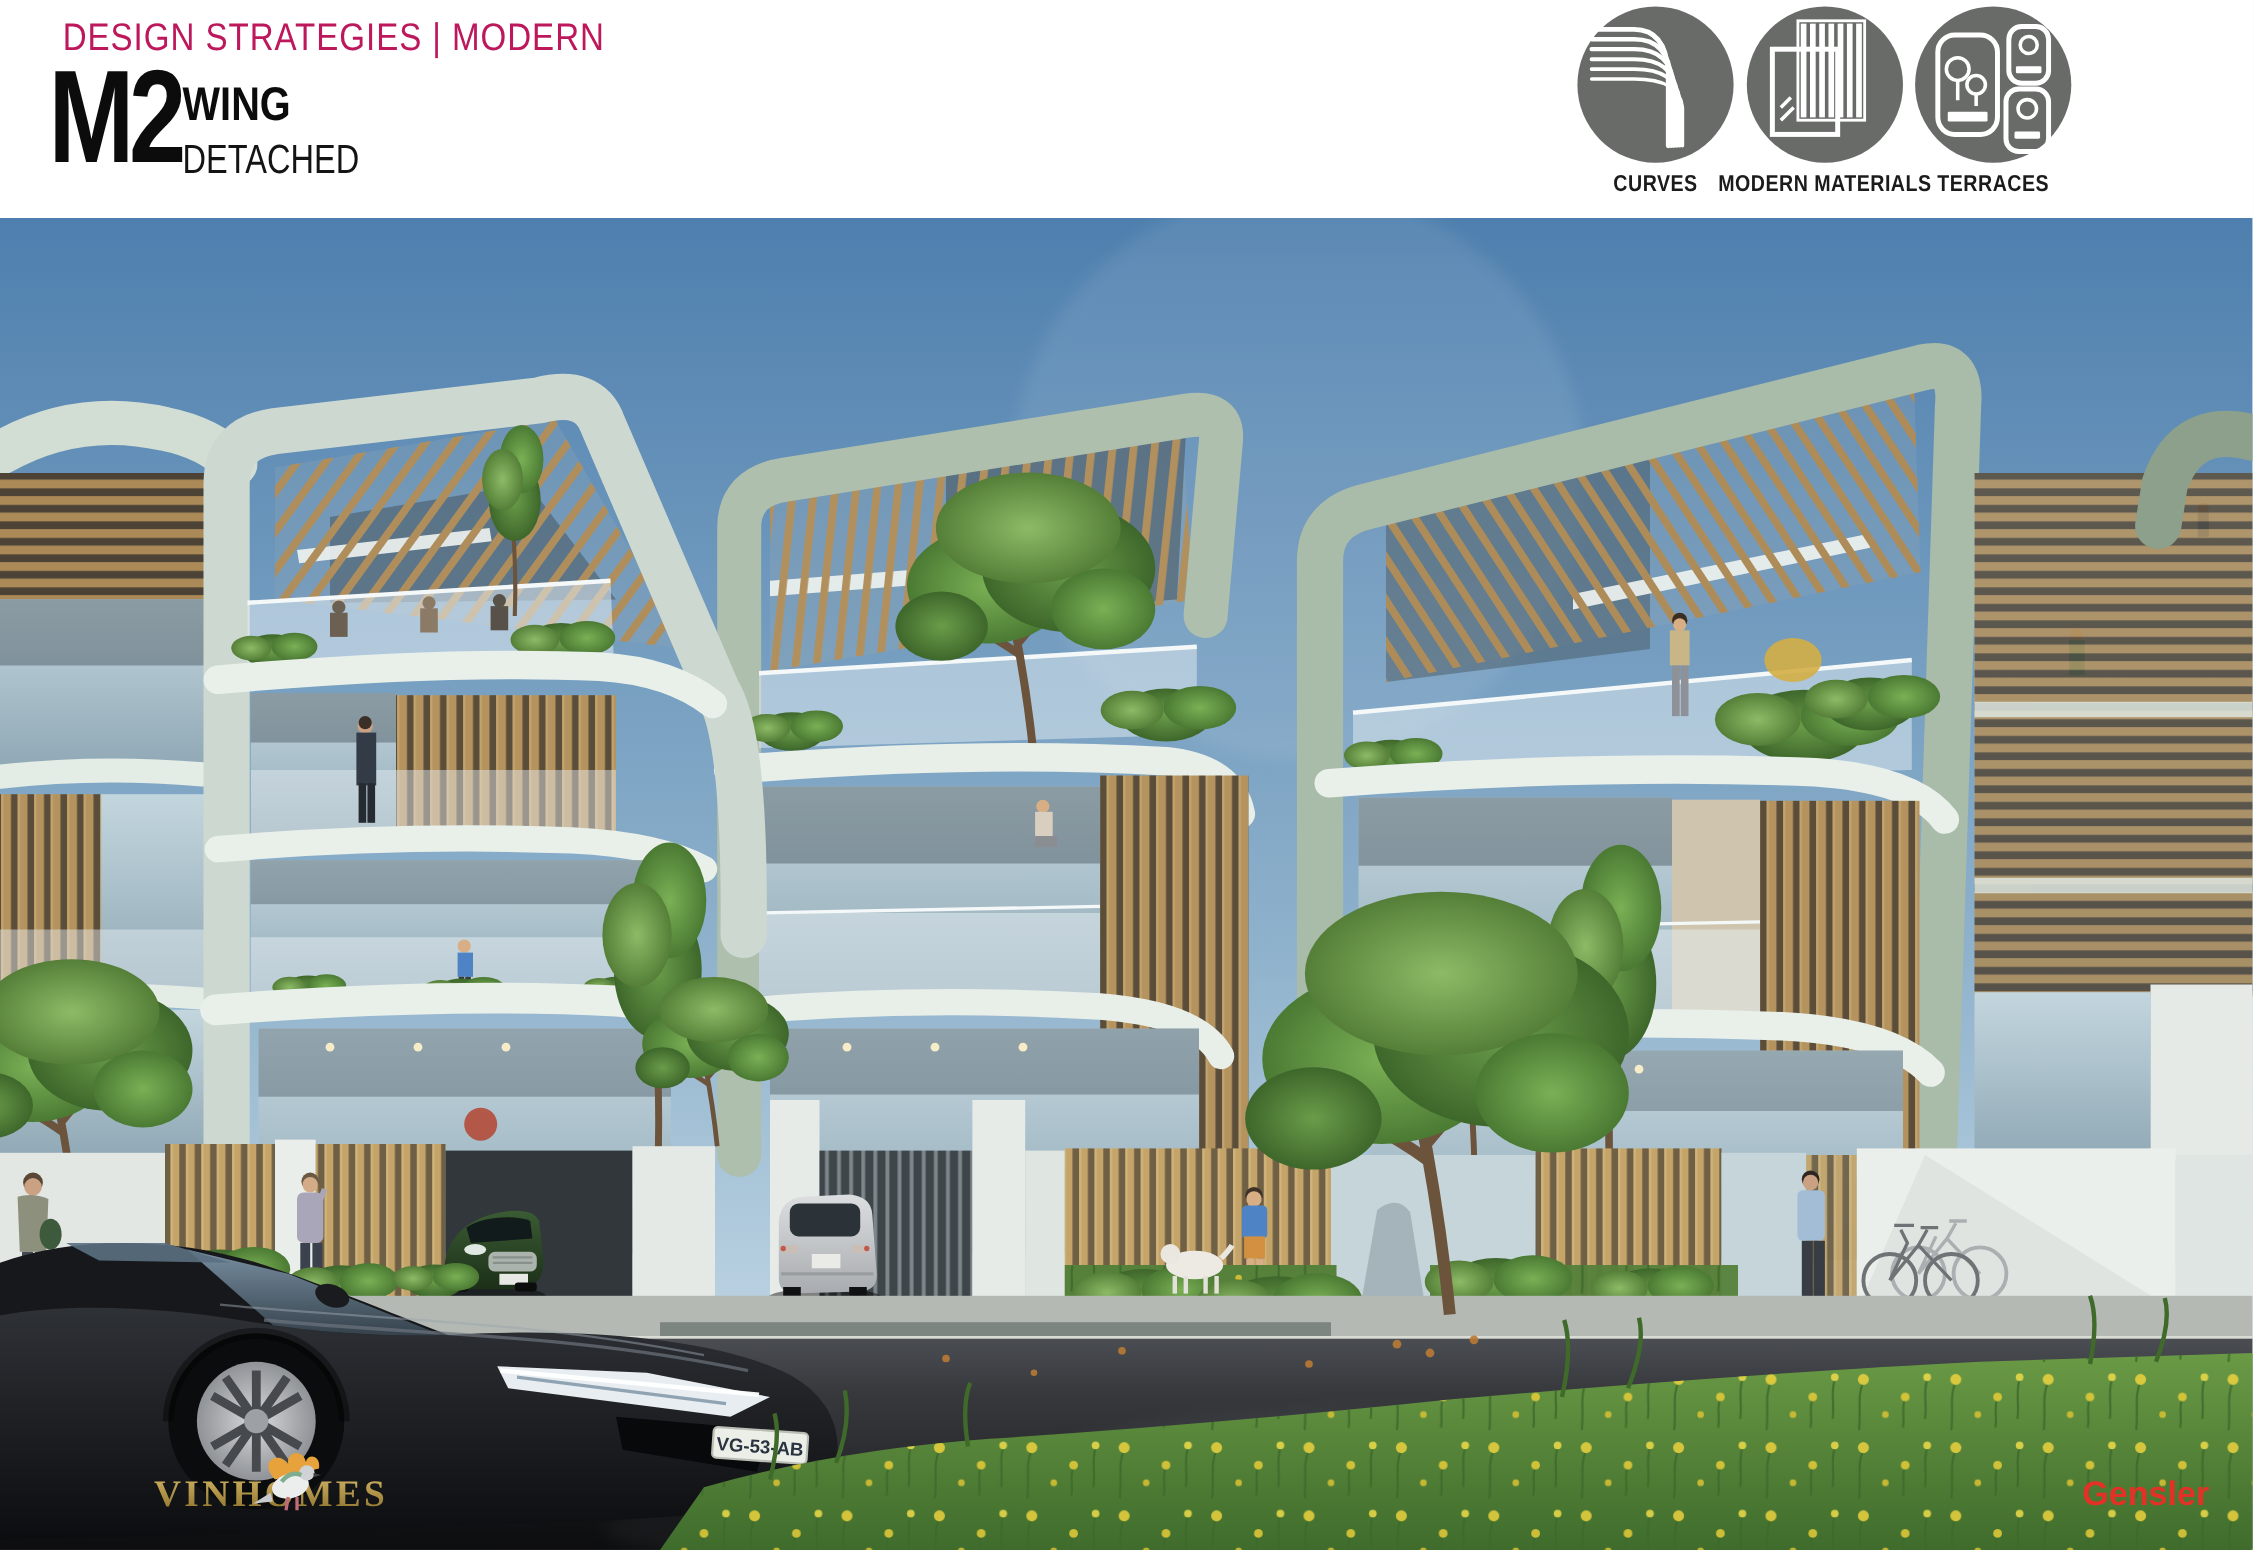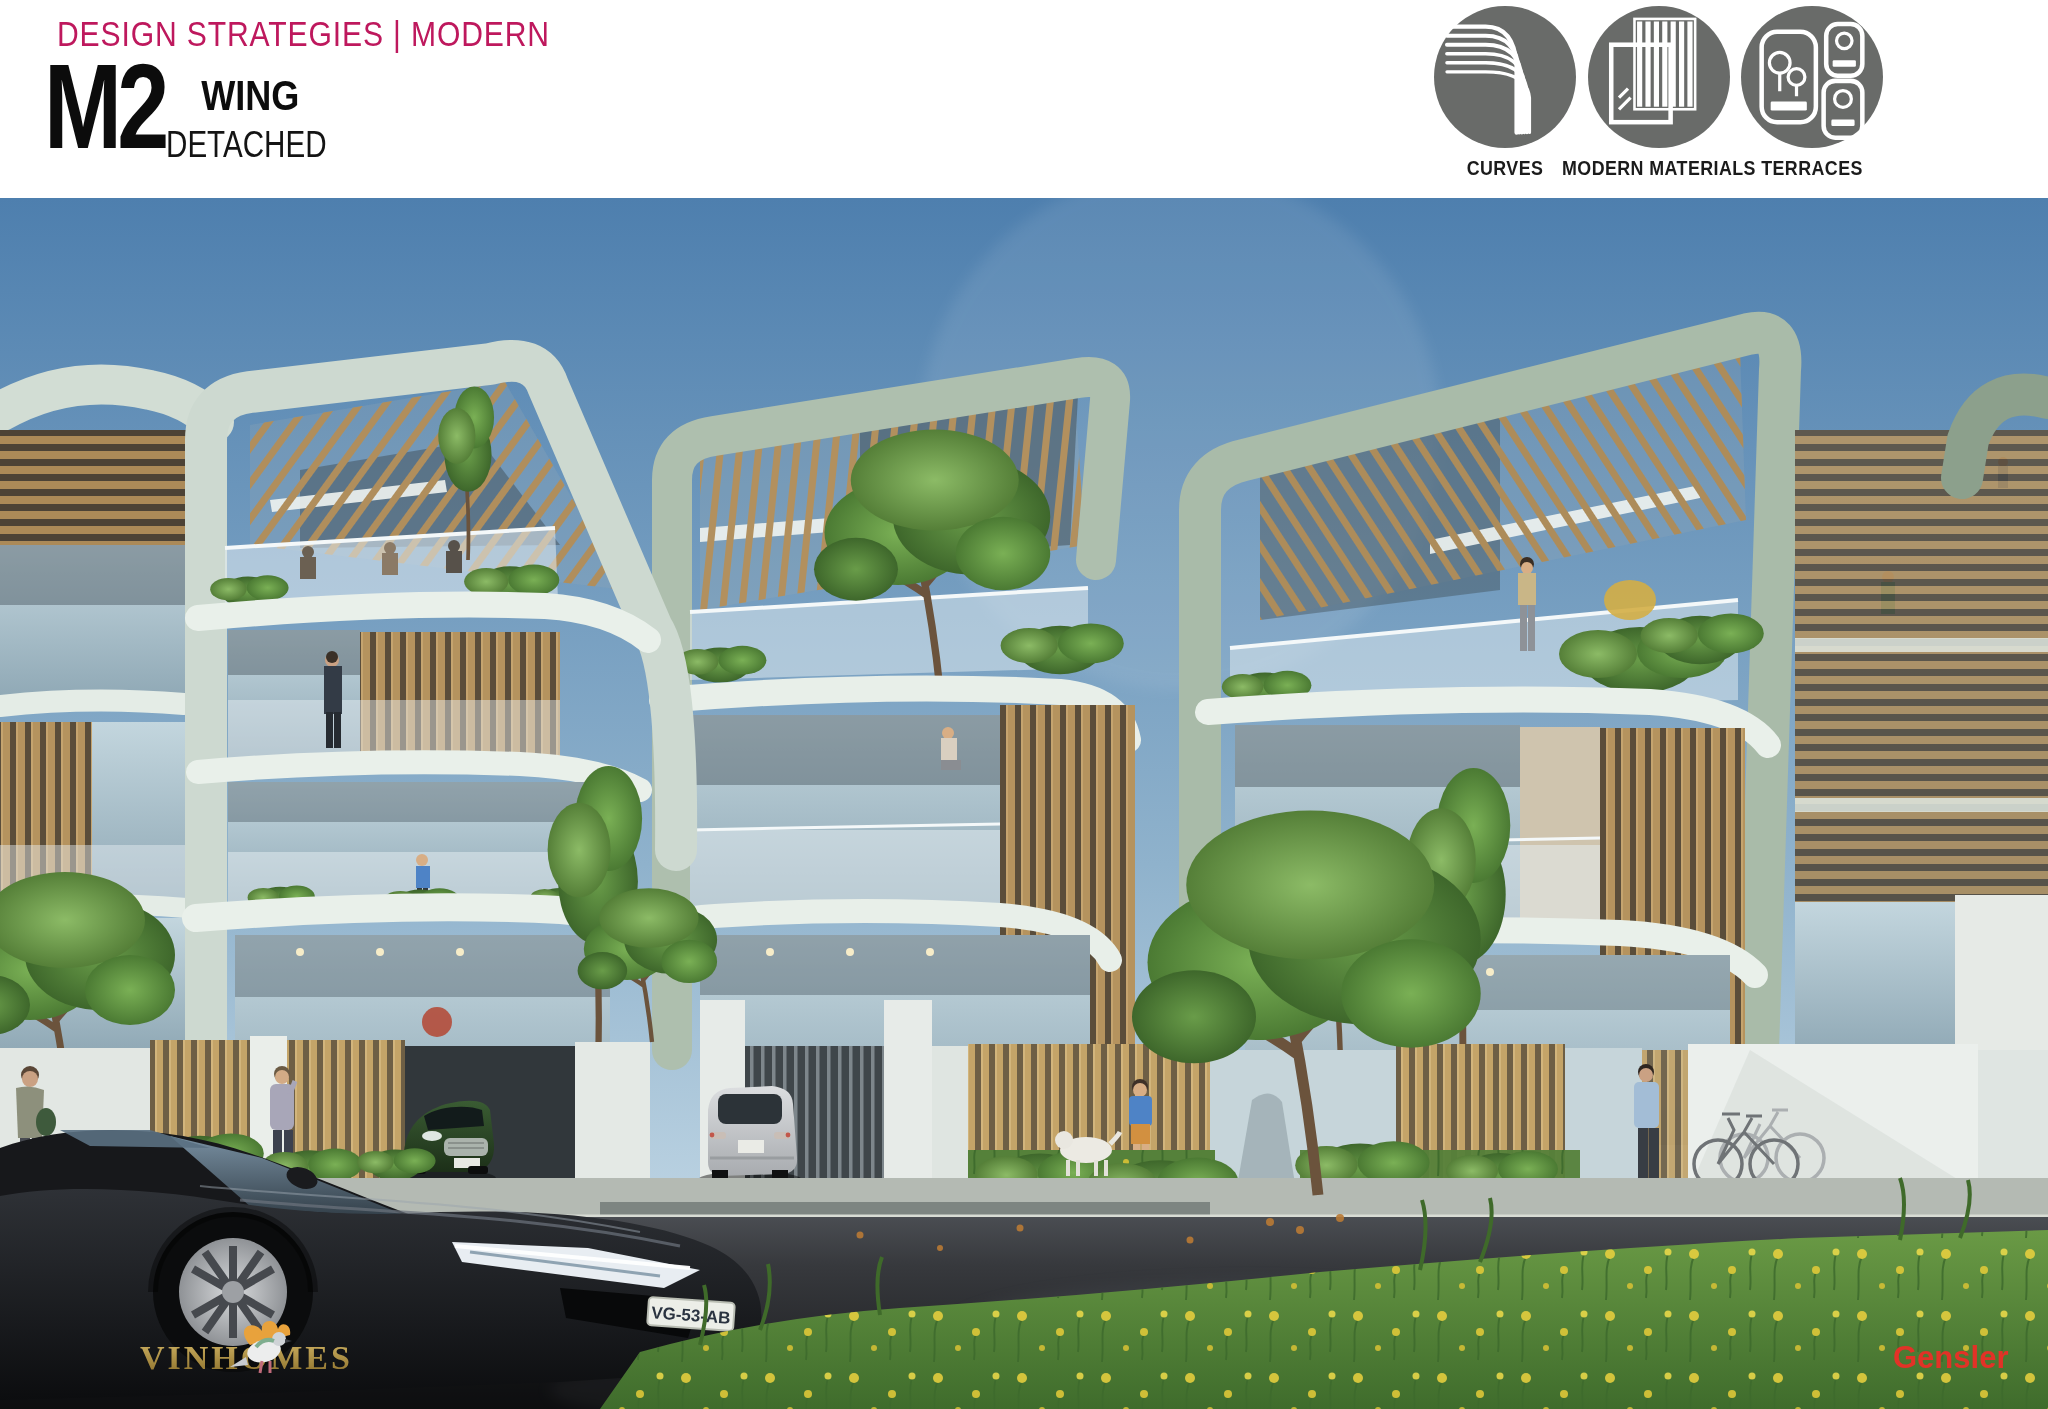--- a/index.html
+++ b/index.html
@@ -4,21 +4,21 @@
 <style>
   html,body{margin:0;padding:0;background:#e8e8e8;}
   .slide{position:relative;width:2048px;height:1409px;background:#ffffff;overflow:hidden;
          font-family:"Liberation Sans",sans-serif;}
   
   .hdr{position:absolute;left:0;top:0;width:2048px;height:198px;background:#fff;z-index:5;}
   .cond{display:inline-block;transform:scaleX(.86);transform-origin:0 50%;white-space:nowrap;}
   .eyebrow{position:absolute;left:57px;top:14px;font-size:35px;color:#be185d;letter-spacing:1px;}
   .code{position:absolute;left:44px;top:52px;font-size:120px;font-weight:700;color:#0c0c0c;
         letter-spacing:-6px;transform:scaleX(.78);transform-origin:0 0;line-height:108px;}
-  .tstack{position:absolute;left:166px;top:72px;text-align:center;}
+  .tstack{position:absolute;left:166px;top:72px;}
   .t-wing{display:block;font-size:43px;font-weight:700;color:#0c0c0c;line-height:46px;
           transform:scaleX(.84);transform-origin:0 0;letter-spacing:0px;}
   .t-detached{display:block;font-size:37px;font-weight:400;color:#141414;line-height:42px;
           transform:scaleX(.8);transform-origin:0 0;margin-top:6px;}
   .strategy{position:absolute;top:6px;width:142px;text-align:right;}
   .s1{left:1434px}.s2{left:1588px}.s3{left:1741px}
   .s-circle{width:142px;height:142px;border-radius:50%;background:#696b69;}
   .s-label{position:absolute;left:50%;top:150px;transform:translateX(-50%) scaleX(.85);
            font-size:21px;font-weight:700;color:#1b1b1b;white-space:nowrap;letter-spacing:.5px;}
   

